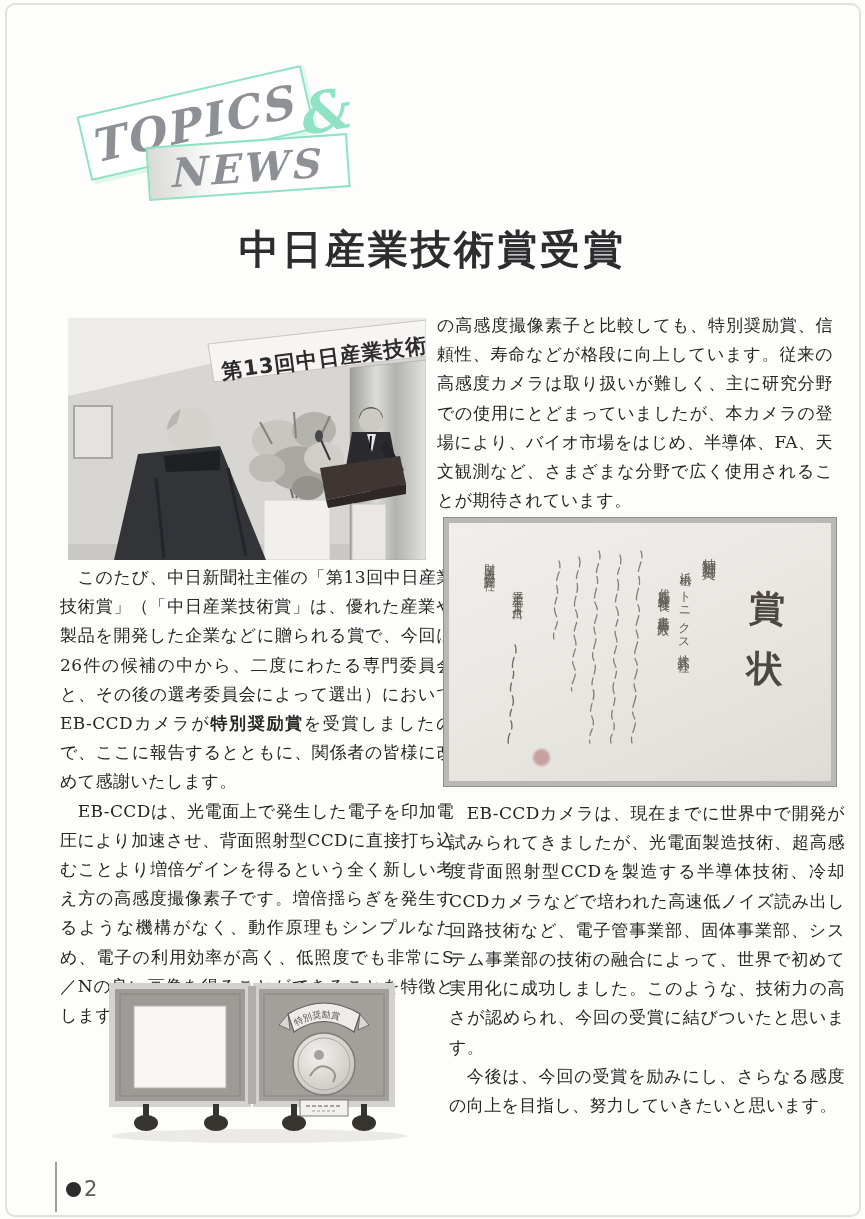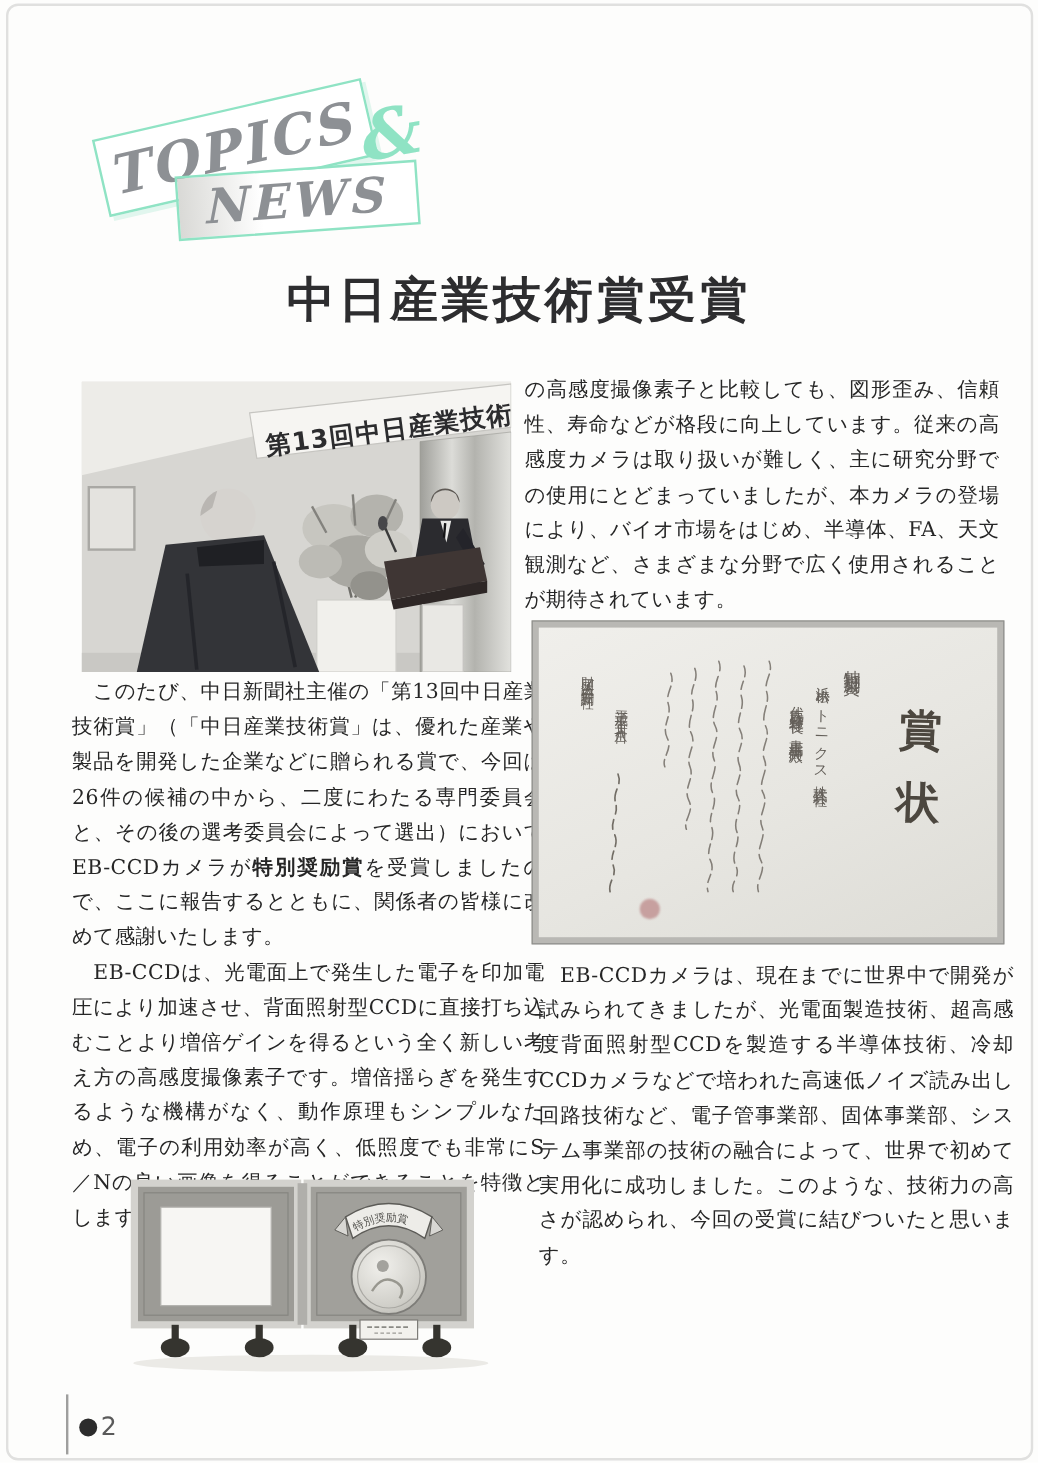--- a/index.html
+++ b/index.html
@@ -150,21 +150,21 @@
       </g>
     </svg>
   </div>
 
   <div class="col col-left">
     <p><span>　このたび、中日新聞社主催の「第13回中日産業技術賞」（「中日産業技術賞」は、優れた産業や製品を開発した企業などに贈られる賞で、今回は26件の候補の中から、二度にわたる専門委員会と、その後の選考委員会によって選出）においてEB-CCDカメラが</span><span class="bold-award">特別奨励賞</span><span>を受賞しましたので、ここに報告するとともに、関係者の皆様に改めて感謝いたします。</span></p>
     <p>　EB-CCDは、光電面上で発生した電子を印加電圧により加速させ、背面照射型CCDに直接打ち込むことより増倍ゲインを得るという全く新しい考え方の高感度撮像素子です。増倍揺らぎを発生するような機構がなく、動作原理もシンプルなため、電子の利用効率が高く、低照度でも非常にS／Nの良い画像を得ることができることを特徴とします。従来</p>
   </div>
 
   <div class="col col-right-a">
-    <p>の高感度撮像素子と比較しても、図形歪み、信頼性、寿命などが格段に向上しています。従来の高感度カメラは取り扱いが難しく、主に研究分野での使用にとどまっていましたが、本カメラの登場により、バイオ市場をはじめ、半導体、FA、天文観測など、さまざまな分野で広く使用されることが期待されています。</p>
+    <p>の高感度撮像素子と比較しても、特別奨励賞、信頼性、寿命などが格段に向上しています。従来の高感度カメラは取り扱いが難しく、主に研究分野での使用にとどまっていましたが、本カメラの登場により、バイオ市場をはじめ、半導体、FA、天文観測など、さまざまな分野で広く使用されることが期待されています。</p>
   </div>
 
   <div class="certificate">
     <div class="cert-paper">
       <span class="cert-big" style="left:300px; top:62px;">賞</span>
       <span class="cert-big" style="left:298px; top:122px;">状</span>
       <span class="vtext cert-award">特別奨励賞</span>
       <span class="vtext cert-company">浜松ホトニクス株式会社</span>
       <span class="vtext cert-person">代表取締役社長　晝馬輝夫殿</span>
       <span class="vtext cert-date">平成十一年一月十八日</span>
@@ -180,20 +180,21 @@
       </svg>
       <svg style="position:absolute; left:52px; top:118px;" width="30" height="110" viewBox="0 0 30 110">
         <path d="M14 4 c4 10 -5 14 -2 24 s-6 16 -1 26 s-5 16 -1 26 s-6 14 -2 24" fill="none" stroke="#5d574f" stroke-width="1.4" stroke-linecap="round" stroke-dasharray="8 5 10 4 7 5" opacity="0.85"></path>
       </svg>
       <div class="cert-seal"></div>
     </div>
   </div>
 
   <div class="col col-right-b">
     <p>　EB-CCDカメラは、現在までに世界中で開発が試みられてきましたが、光電面製造技術、超高感度背面照射型CCDを製造する半導体技術、冷却CCDカメラなどで培われた高速低ノイズ読み出し回路技術など、電子管事業部、固体事業部、システム事業部の技術の融合によって、世界で初めて実用化に成功しました。このような、技術力の高さが認められ、今回の受賞に結びついたと思います。</p>
+    <p>　今後は、今回の受賞を励みにし、さらなる感度の向上を目指し、努力していきたいと思います。</p>
   </div>
 
   <div class="photo-medal">
     <svg width="322" height="170" viewBox="0 0 322 170">
       <defs>
         <radialGradient id="medalGrad" cx="0.4" cy="0.35" r="0.8">
           <stop offset="0" stop-color="#f1f0ec"></stop>
             <stop offset="0.7" stop-color="#cfcec8"></stop>
           <stop offset="1" stop-color="#b2b1ab"></stop>
         </radialGradient>

